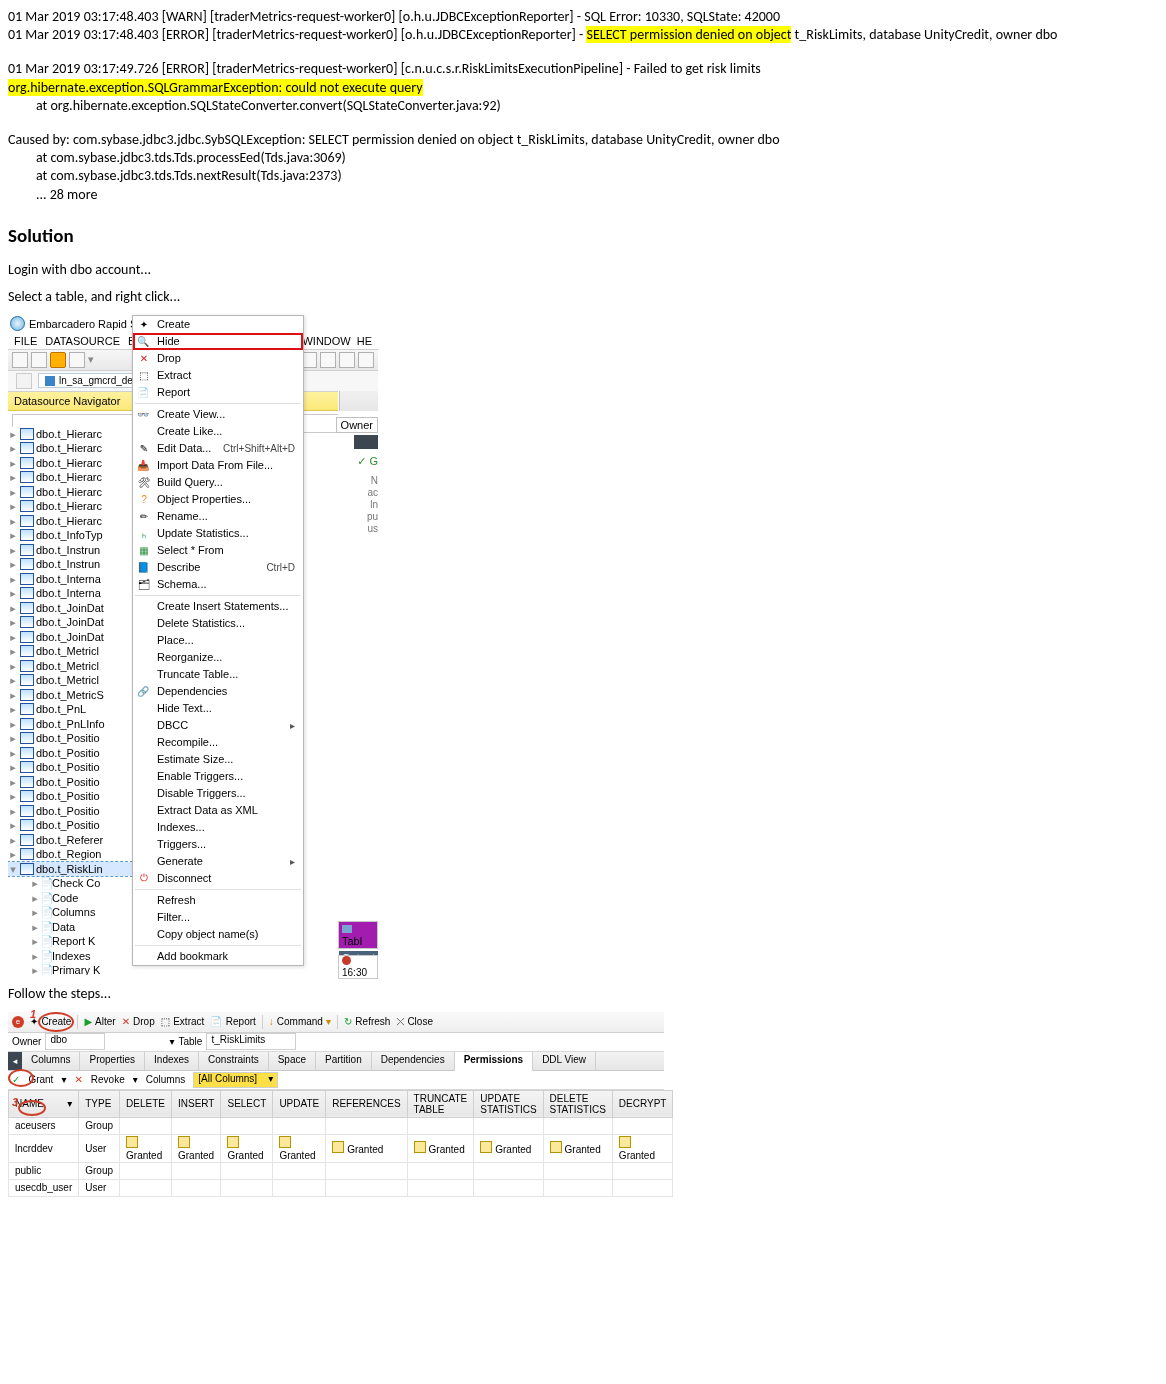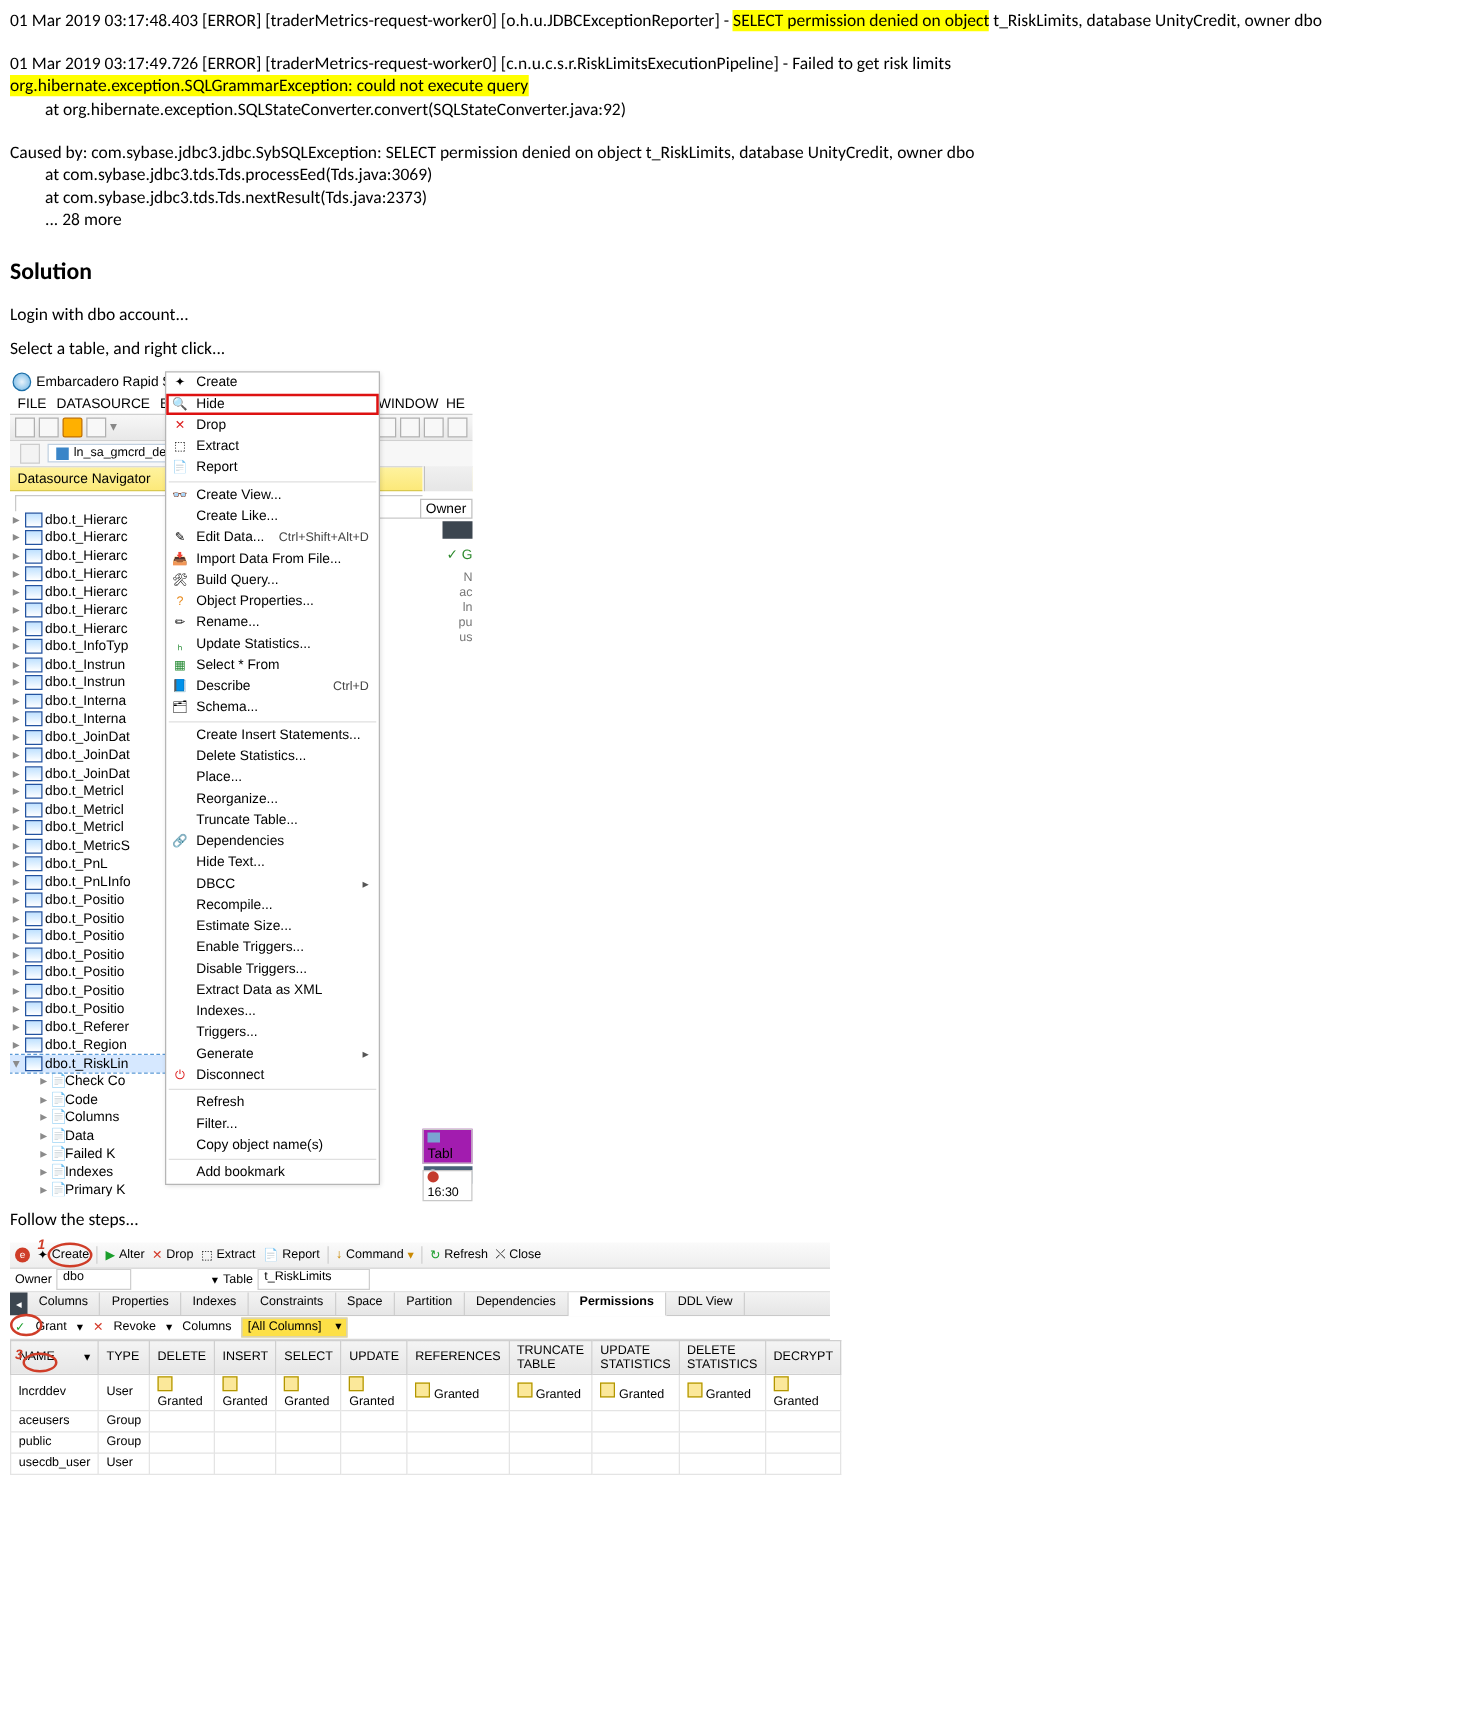--- a/index.html
+++ b/index.html
@@ -180,20 +180,21 @@
     .shot2 th{background:linear-gradient(#f4f4f4,#e7e7e7);border:1px solid #cfcfcf;padding:2px 6px;text-align:left;font-weight:normal;}
     .shot2 td{border:1px solid #e4e4e4;padding:1px 6px;height:14px;}
     .shot2 td.g{color:#000;}
     .shot2 td.g .gi{display:inline-block;width:10px;height:10px;border:1px solid #b29600;background:#fbe89a;margin-right:3px;}
     .shot2 .pad{height:150px;}
   </style>
 </head>
 <body>
 
 <div class="log-block">
+  <p class="log-line">01 Mar 2019 03:17:48.403 [WARN] [traderMetrics-request-worker0] [o.h.u.JDBCExceptionReporter] - SQL Error: 10330, SQLState: 42000</p>
   <p class="log-line">
     <span>01 Mar 2019 03:17:48.403 [ERROR] [traderMetrics-request-worker0] [o.h.u.JDBCExceptionReporter] - </span><span class="highlight-yellow">SELECT permission denied on object</span><span> t_RiskLimits, database UnityCredit, owner dbo</span>
   </p>
 </div>
 
 <div class="log-block">
   <p class="log-line">01 Mar 2019 03:17:49.726 [ERROR] [traderMetrics-request-worker0] [c.n.u.c.s.r.RiskLimitsExecutionPipeline] - Failed to get risk limits</p>
   <p class="log-line"><span class="highlight-yellow">org.hibernate.exception.SQLGrammarException: could not execute query</span></p>
   <p class="log-line indent1">at org.hibernate.exception.SQLStateConverter.convert(SQLStateConverter.java:92)</p>
 </div>
@@ -420,21 +421,21 @@
         <span>Columns</span>
       </div>
       <div class="row sub">
         <span class="arrow">▸</span>
         <span style="width:12px;display:inline-block;">📄</span>
         <span>Data</span>
       </div>
       <div class="row sub">
         <span class="arrow">▸</span>
         <span style="width:12px;display:inline-block;">📄</span>
-        <span>Failed K</span>
+        <span>Report K</span>
       </div>
       <div class="row sub">
         <span class="arrow">▸</span>
         <span style="width:12px;display:inline-block;">📄</span>
         <span>Indexes</span>
       </div>
       <div class="row sub">
         <span class="arrow">▸</span>
         <span style="width:12px;display:inline-block;">📄</span>
         <span>Primary K</span>
@@ -648,44 +649,44 @@
       <th>UPDATE</th>
       <th>REFERENCES</th>
       <th>TRUNCATE TABLE</th>
       <th>UPDATE STATISTICS</th>
       <th>DELETE STATISTICS</th>
       <th>DECRYPT</th>
     </tr>
       </thead>
     <tbody id="perm-body">
         <tr>
+          <td>aceusers</td>
+          <td>Group</td>
+          <td></td>
+          <td></td>
+          <td></td>
+          <td></td>
+          <td></td>
+          <td></td>
+          <td></td>
+          <td></td>
+          <td></td>
+        </tr>
+        <tr>
           <td>lncrddev</td>
           <td>User</td>
           <td class="g"><span class="gi"></span>Granted</td>
           <td class="g"><span class="gi"></span>Granted</td>
           <td class="g"><span class="gi"></span>Granted</td>
           <td class="g"><span class="gi"></span>Granted</td>
           <td class="g"><span class="gi"></span>Granted</td>
           <td class="g"><span class="gi"></span>Granted</td>
           <td class="g"><span class="gi"></span>Granted</td>
           <td class="g"><span class="gi"></span>Granted</td>
           <td class="g"><span class="gi"></span>Granted</td>
-        </tr>
-        <tr>
-          <td>aceusers</td>
-          <td>Group</td>
-          <td></td>
-          <td></td>
-          <td></td>
-          <td></td>
-          <td></td>
-          <td></td>
-          <td></td>
-          <td></td>
-          <td></td>
         </tr>
         <tr>
           <td>public</td>
           <td>Group</td>
           <td></td>
           <td></td>
           <td></td>
           <td></td>
           <td></td>
           <td></td>

